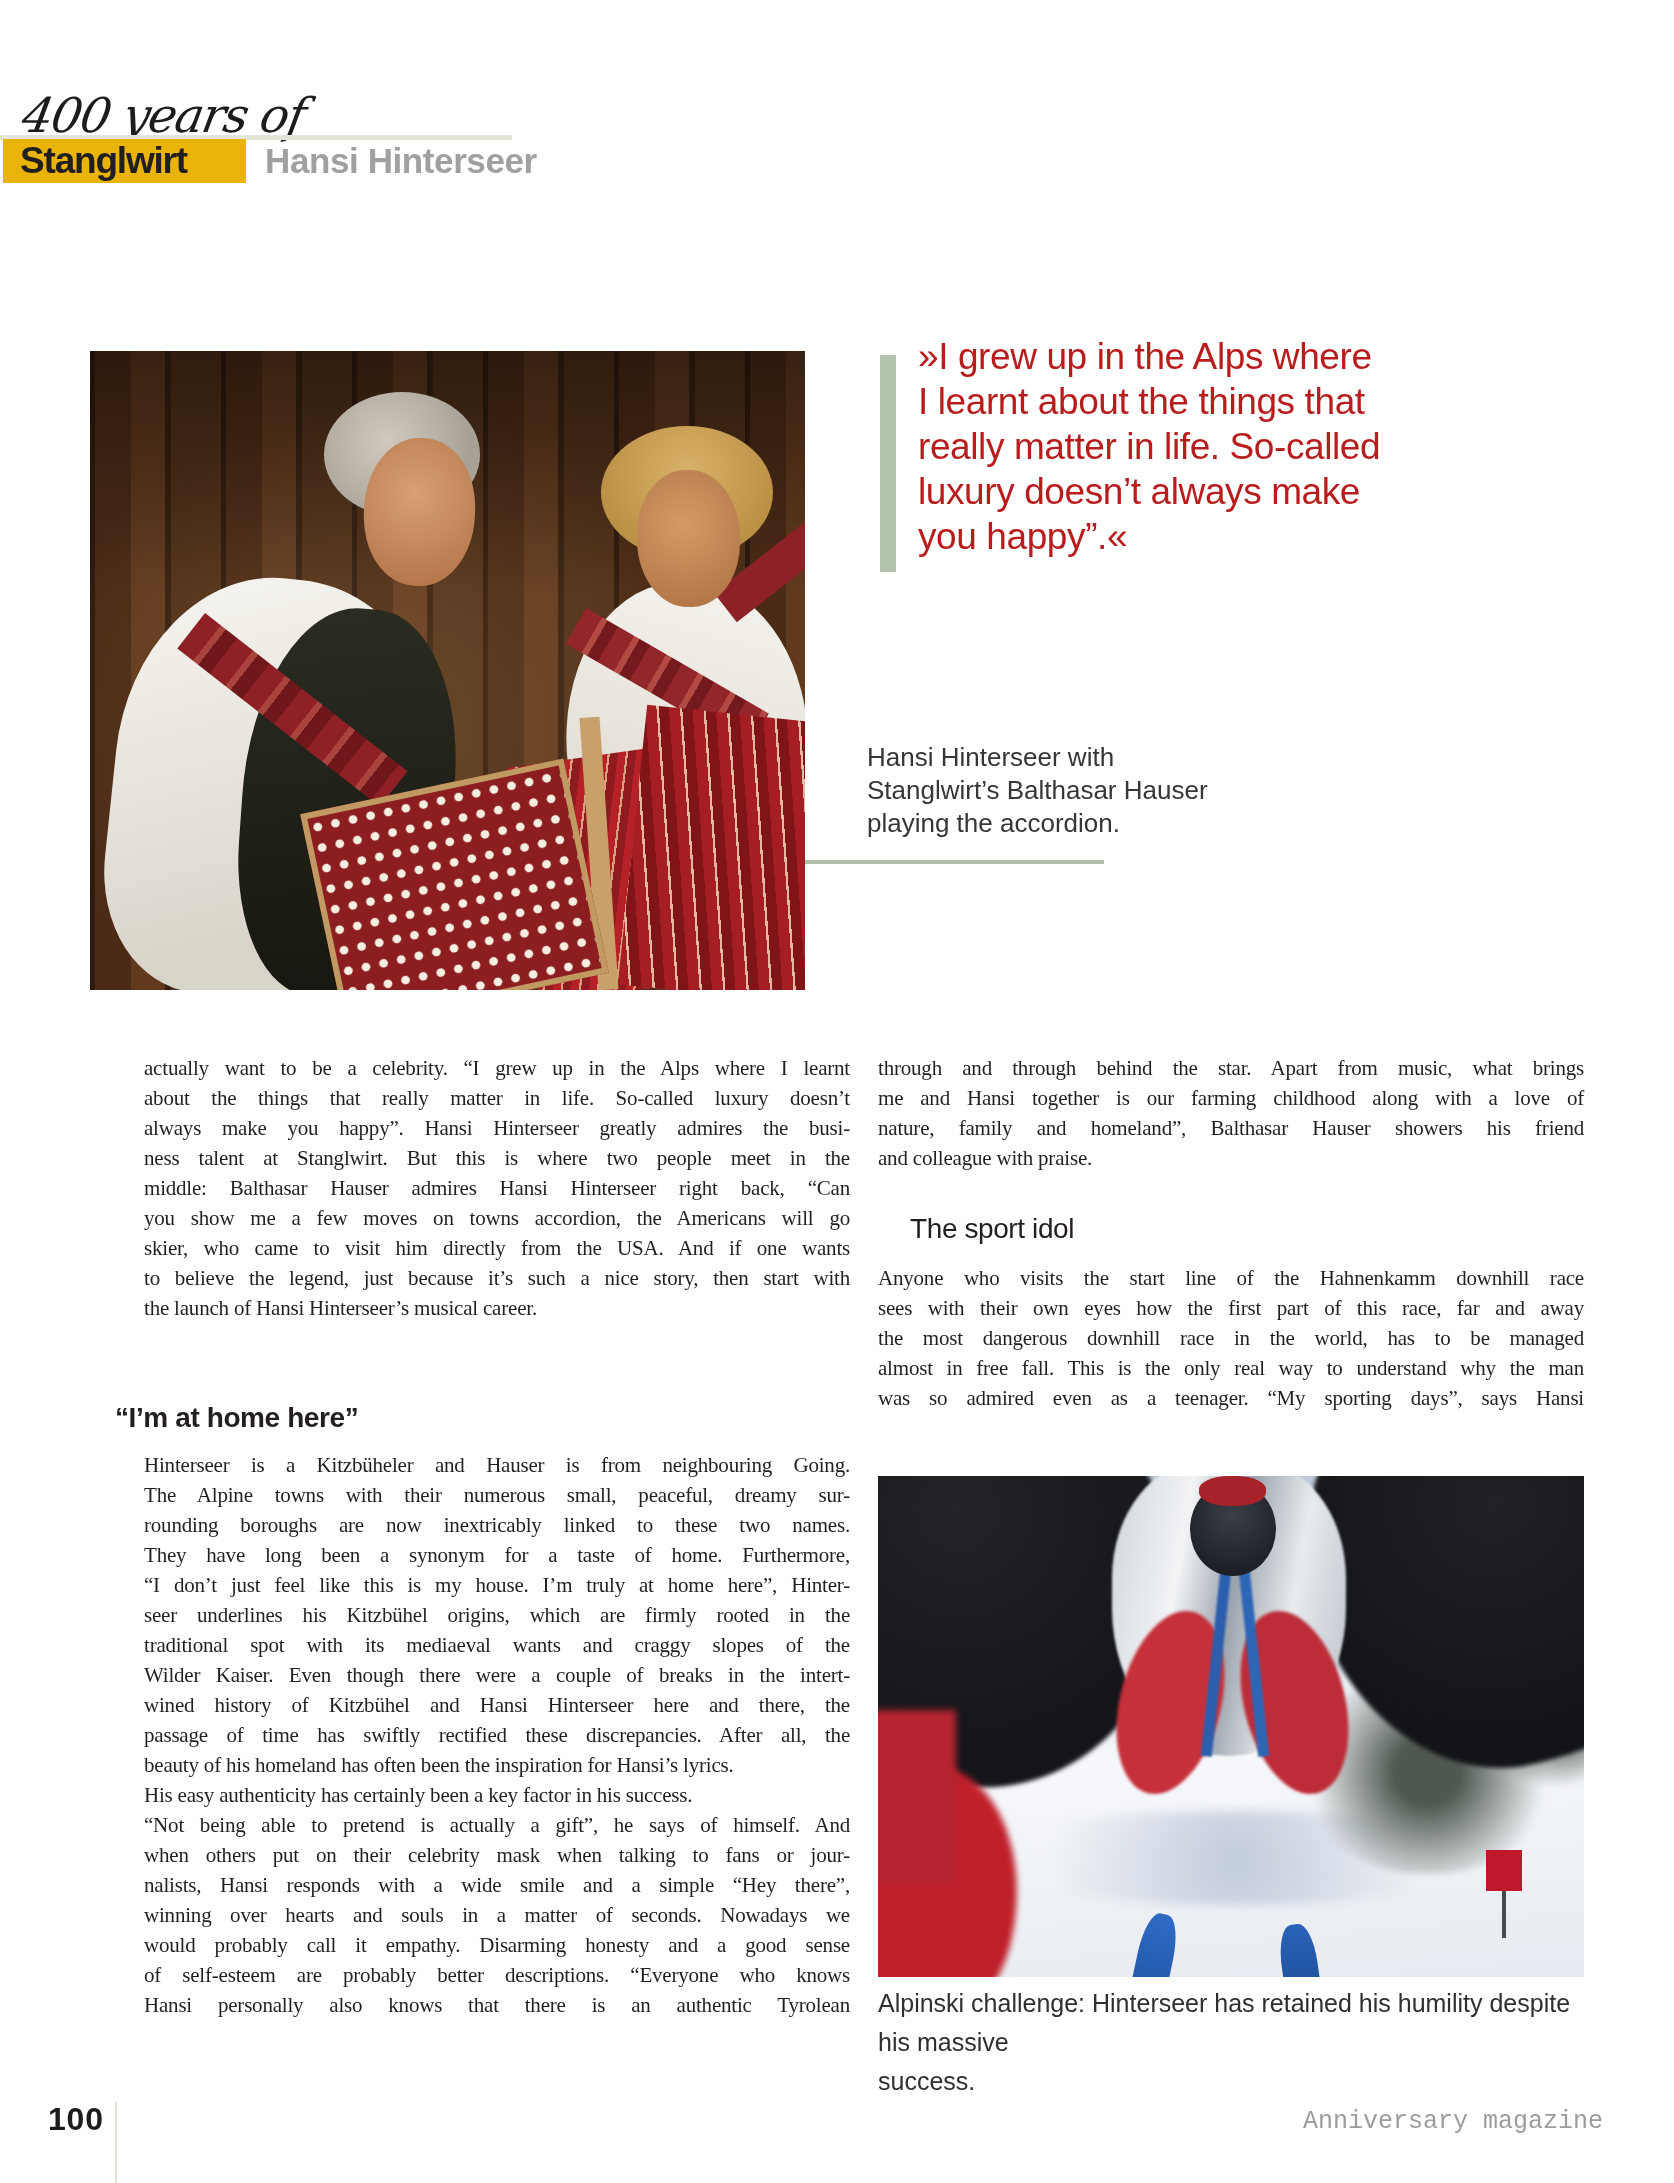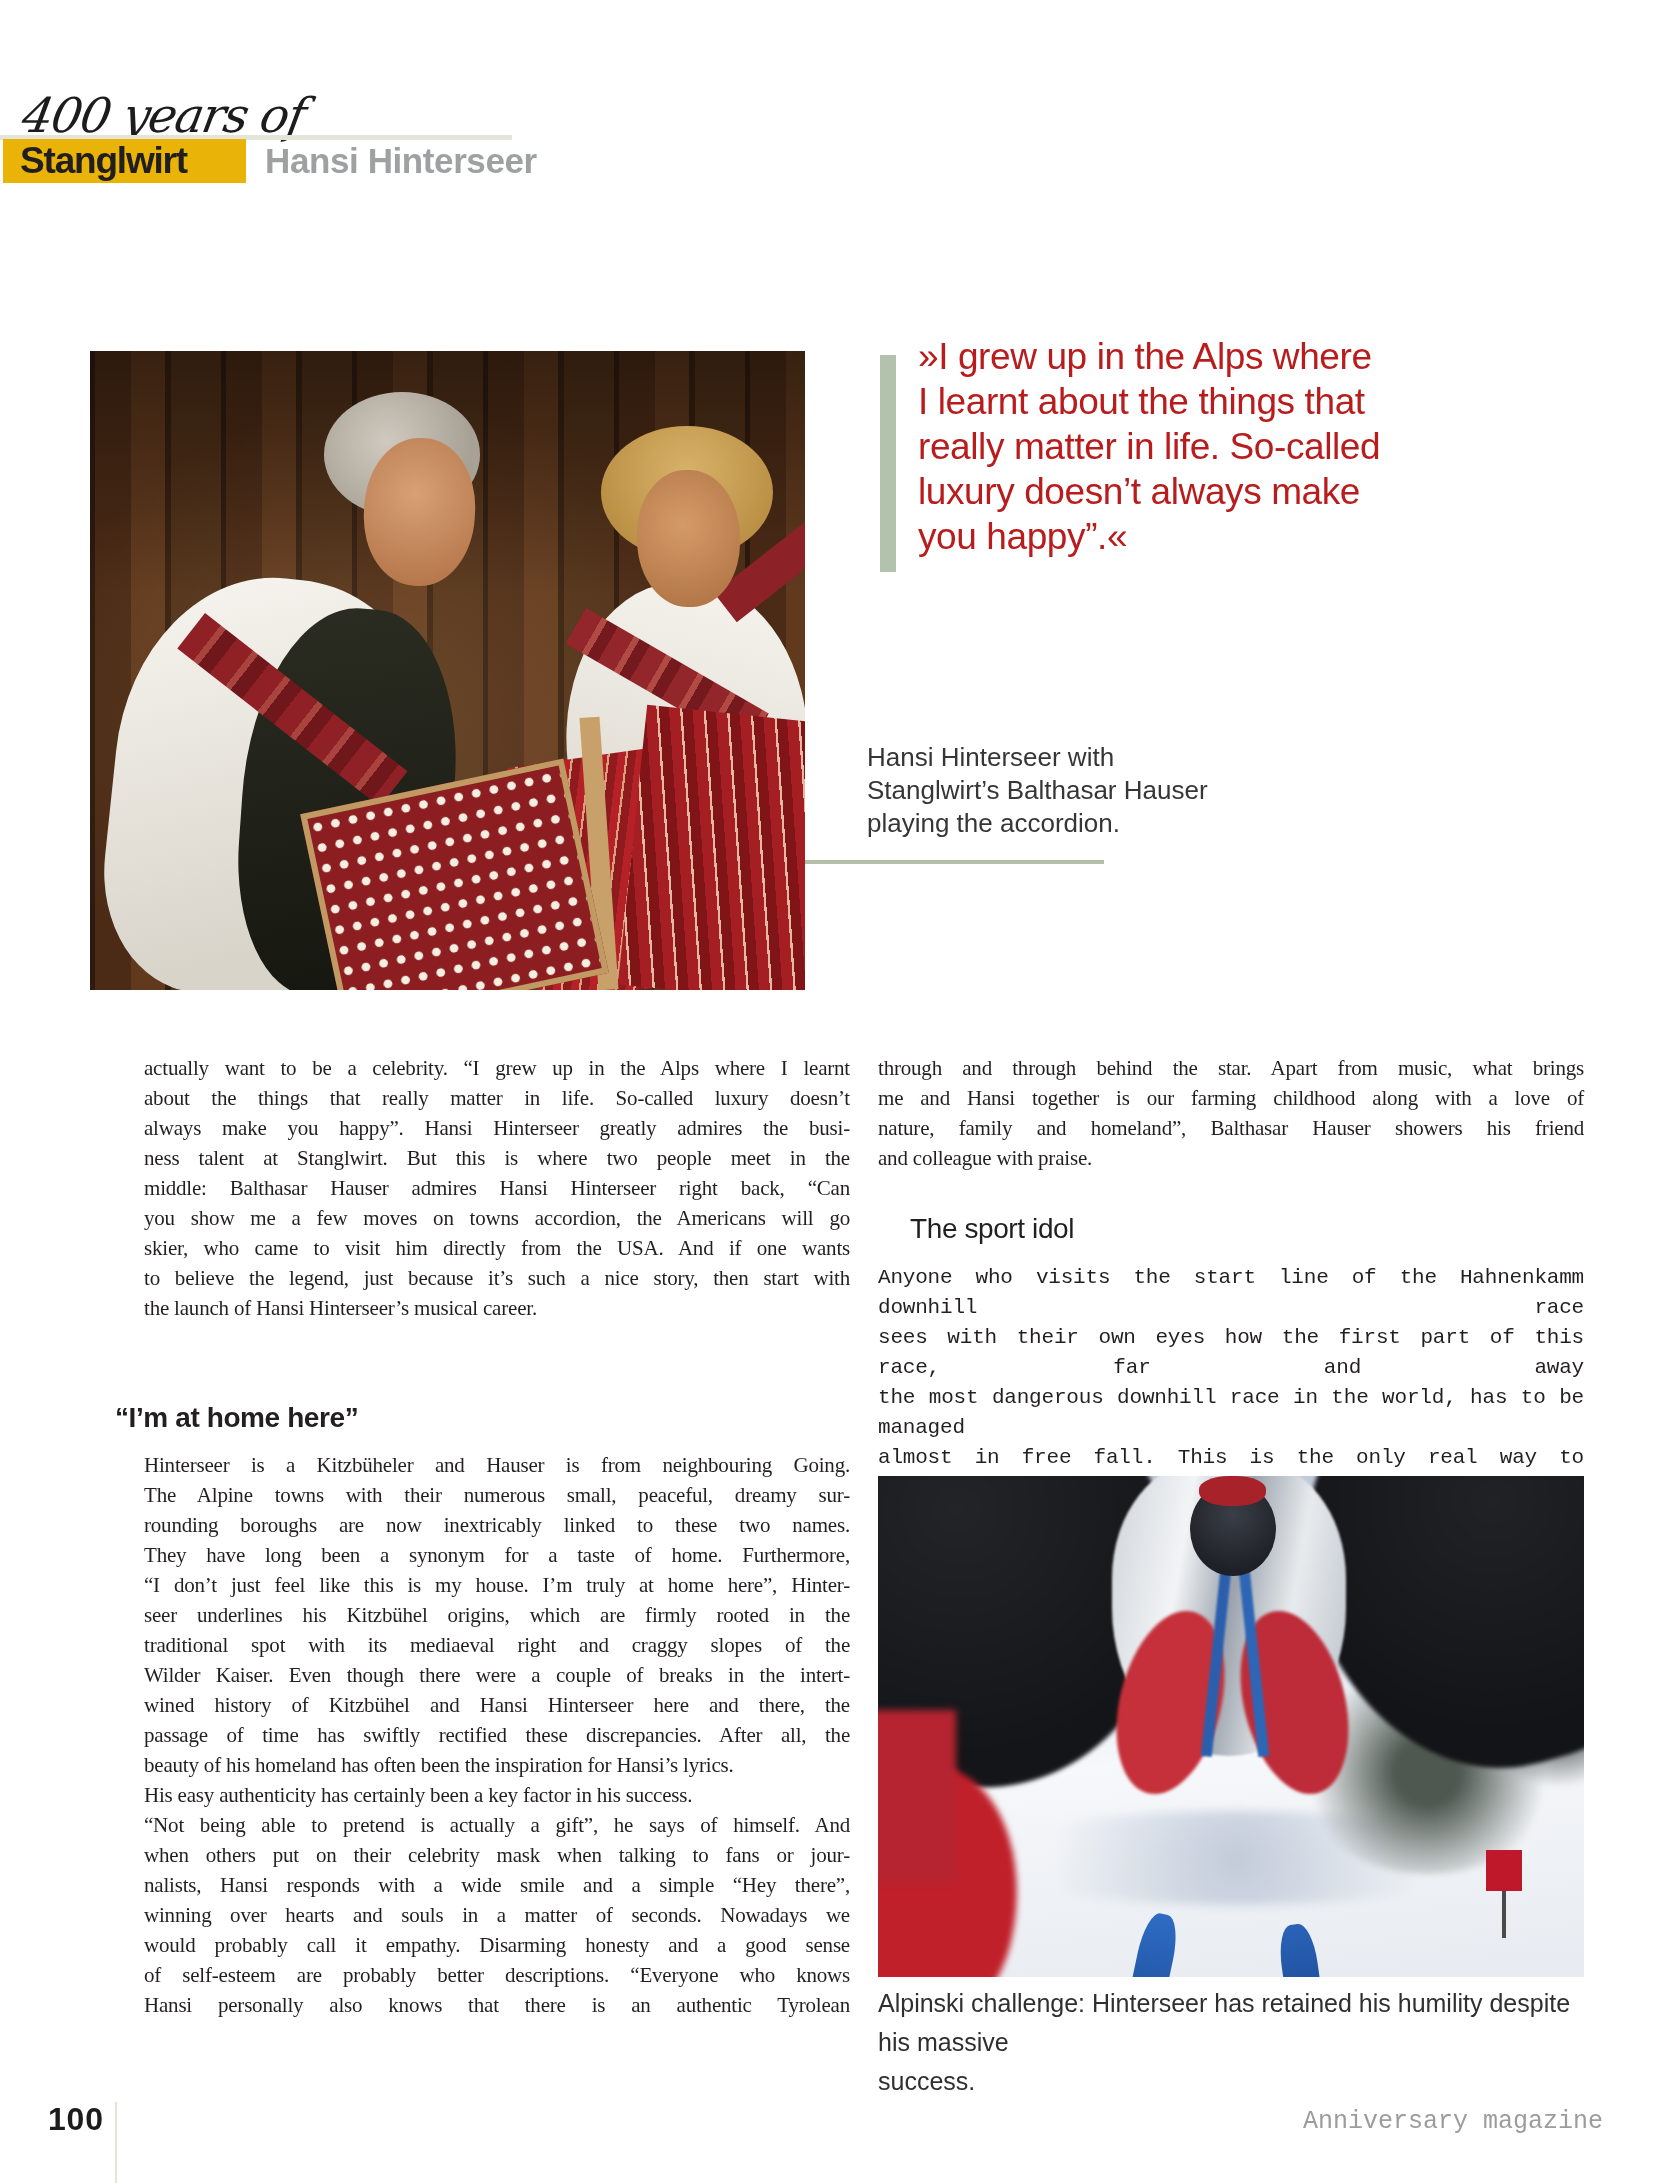--- a/index.html
+++ b/index.html
@@ -34,21 +34,21 @@
   .tline.just{text-align:justify;text-align-last:justify;}
   .col-left{position:absolute;left:115px;width:706px;margin-left:29px;}
   .col-right{position:absolute;left:878px;width:706px;}
   .p-l1{top:1053px;}
   .h-left{position:absolute;left:115px;top:1402px;font-size:28px;font-weight:bold;
           letter-spacing:-0.4px;color:#231f20;}
   .p-l2{top:1450px;}
   .p-r1{top:1053px;}
   .h-right{position:absolute;left:878px;top:1213px;font-size:28px;font-weight:normal;
            letter-spacing:-0.4px;color:#231f20;margin-left:32px;}
-  .p-r2{top:1263px;font-family:Liberation Mono, monospace;}
+  .p-r2{top:1263px;}
 
   
   .page-number{position:absolute;left:48px;top:2101px;font-size:32px;font-weight:bold;
                letter-spacing:0.8px;color:#1c1c1c;}
   .footer-vline{position:absolute;left:115px;top:2102px;width:2.3px;height:81px;background:#e4e4dd;}
   .footer-magazine{position:absolute;left:878px;top:2107px;width:725px;text-align:right;
                    font-family:Liberation Mono, monospace;font-size:25px;color:#9c9c9c;}
 
   
   .photo-accordion{position:absolute;left:90px;top:351px;width:715px;height:639px;overflow:hidden;
@@ -186,21 +186,21 @@
       <div class="tline">the launch of Hansi Hinterseer’s musical career.</div>
     </div>
   <div class="h-left">“I’m at home here”</div>
   <div class="col-left bodytext p-l2">
       <div class="tline just">Hinterseer is a Kitzbüheler and Hauser is from neighbouring Going.</div>
       <div class="tline just">The Alpine towns with their numerous small, peaceful, dreamy sur-</div>
       <div class="tline just">rounding boroughs are now inextricably linked to these two names.</div>
       <div class="tline just">They have long been a synonym for a taste of home. Furthermore,</div>
       <div class="tline just">“I don’t just feel like this is my house. I’m truly at home here”, Hinter-</div>
       <div class="tline just">seer underlines his Kitzbühel origins, which are firmly rooted in the</div>
-      <div class="tline just">traditional spot with its mediaeval right and craggy slopes of the</div>
+      <div class="tline just">traditional spot with its mediaeval wants and craggy slopes of the</div>
       <div class="tline just">Wilder Kaiser. Even though there were a couple of breaks in the intert-</div>
       <div class="tline just">wined history of Kitzbühel and Hansi Hinterseer here and there, the</div>
       <div class="tline just">passage of time has swiftly rectified these discrepancies. After all, the</div>
       <div class="tline">beauty of his homeland has often been the inspiration for Hansi’s lyrics.</div>
       <div class="tline">His easy authenticity has certainly been a key factor in his success.</div>
       <div class="tline just">“Not being able to pretend is actually a gift”, he says of himself. And</div>
       <div class="tline just">when others put on their celebrity mask when talking to fans or jour-</div>
       <div class="tline just">nalists, Hansi responds with a wide smile and a simple “Hey there”,</div>
       <div class="tline just">winning over hearts and souls in a matter of seconds. Nowadays we</div>
       <div class="tline just">would probably call it empathy. Disarming honesty and a good sense</div>

